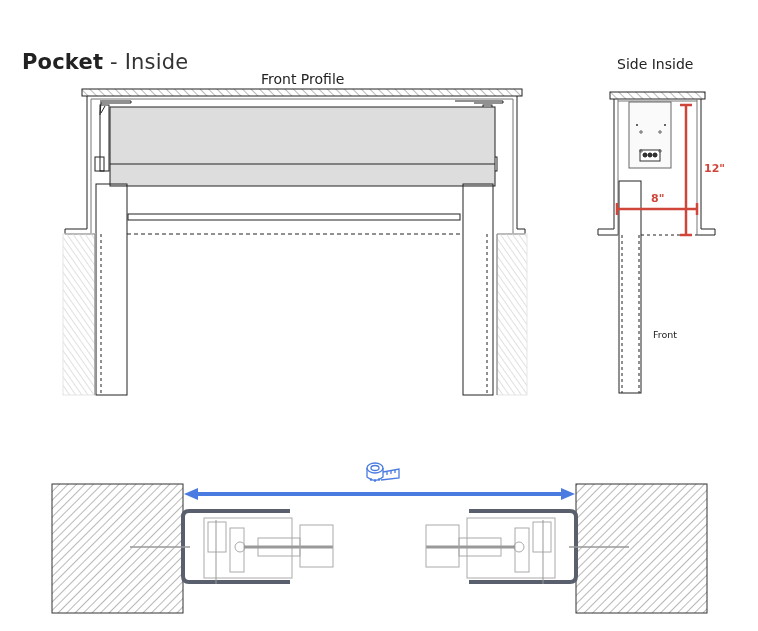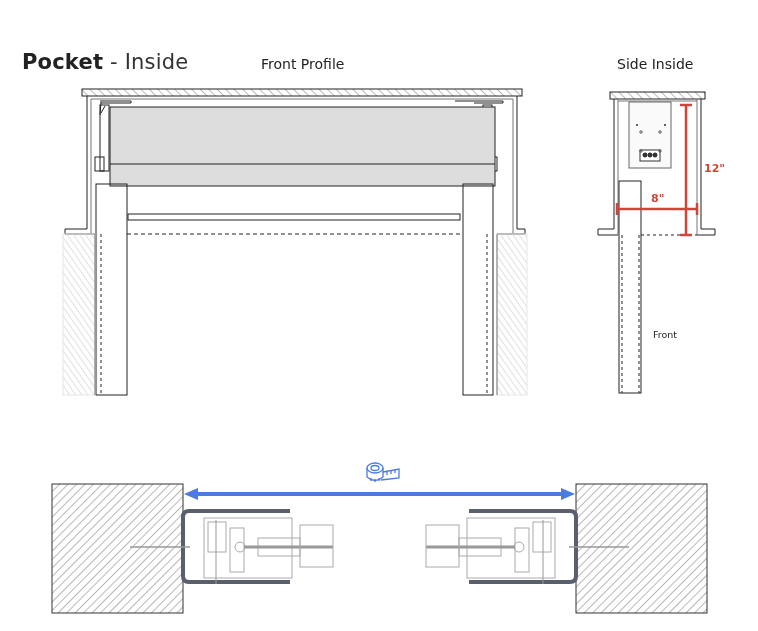--- a/index.html
+++ b/index.html
@@ -12,21 +12,21 @@
     .dimtext { font-family: "DejaVu Sans", sans-serif; font-weight: bold; font-size: 11px; }
     .front-label { font-family: "DejaVu Sans", sans-serif; font-size: 9.5px; }
   </style>
 </head>
 <body>
 
 <div class="title">
   <span class="bold">Pocket</span><span class="light"> - </span><span class="light">Inside</span>
 </div>
 
-<div class="label" style="left:261px; top:56px;">Front Profile</div>
+<div class="label" style="left:261px; top:71px;">Front Profile</div>
 <div class="label" style="left:617px; top:56px;">Side Inside</div>
 
 <svg width="758" height="631" viewBox="0 0 758 631">
   <defs>
     <pattern id="hatch" patternUnits="userSpaceOnUse" width="6" height="6" patternTransform="rotate(45)">
       <line x1="0" y1="0" x2="0" y2="6" stroke="#888" stroke-width="1.2"></line>
     </pattern>
     <pattern id="hatchLight" patternUnits="userSpaceOnUse" width="5" height="5" patternTransform="rotate(-35)">
       <line x1="0" y1="0" x2="0" y2="5" stroke="#cfcfcf" stroke-width="1.3"></line>
     </pattern>

